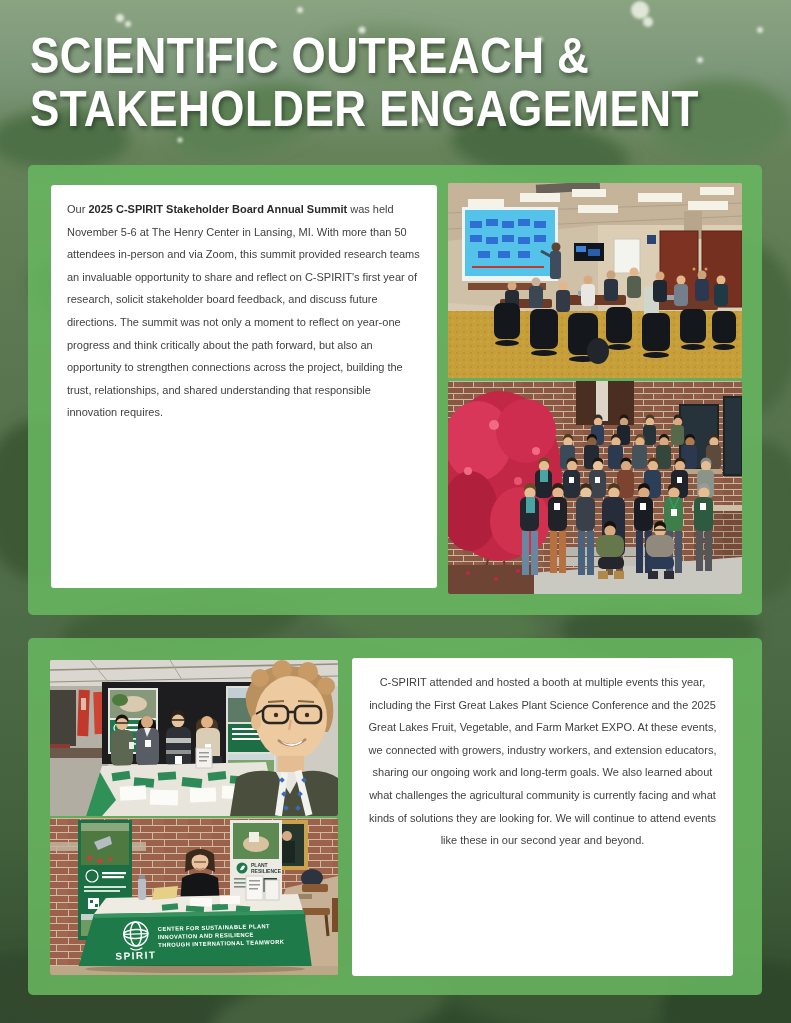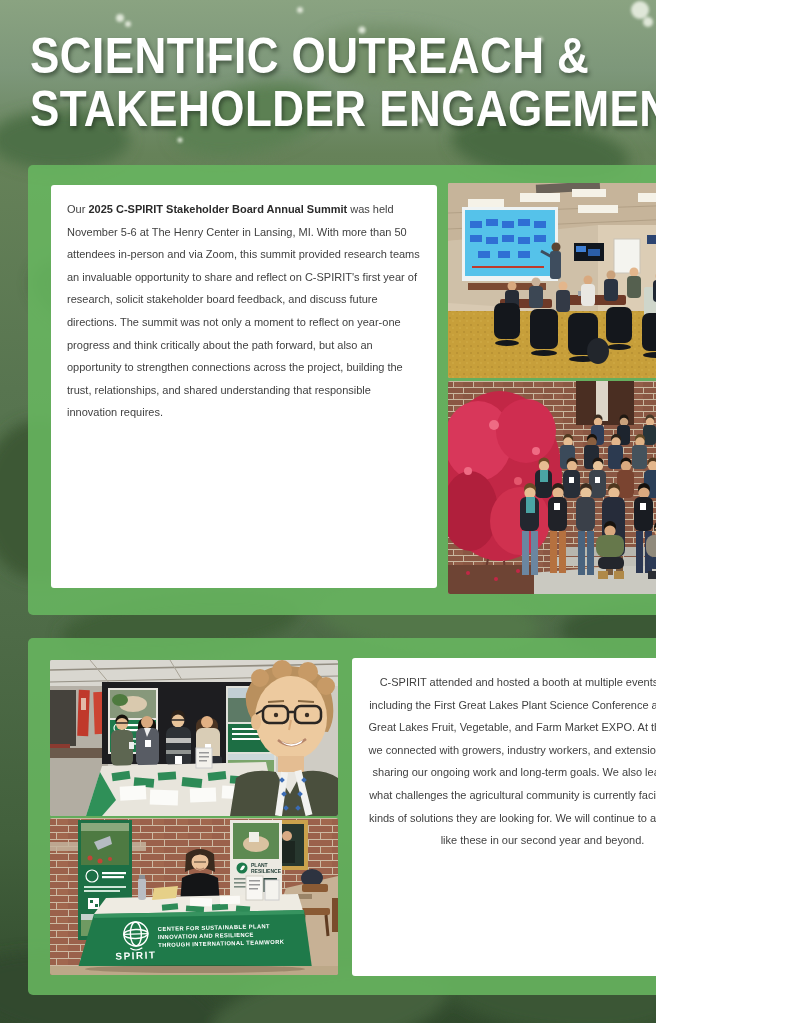--- a/index.html
+++ b/index.html
@@ -1,17 +1,17 @@
 <!DOCTYPE html>
 <html><head>
 <meta charset="utf-8">
 <style>
   html,body{margin:0;padding:0;}
   body{font-family:"Liberation Sans",sans-serif;}
-  #page{position:relative;width:656px;height:1023px;overflow:hidden;
+  #page{position:relative;width:791px;height:1023px;overflow:hidden;
     background:linear-gradient(180deg,#8aa381 0%,#7d977a 7%,#668259 15%,#587550 38%,#4e6b47 62%,#42603c 82%,#314a2d 100%);}
   .leafbg{position:absolute;left:0;top:0;width:791px;height:1023px;display:block;}
   .page-title{position:absolute;left:30px;top:30px;color:#ffffff;font-weight:bold;
     font-size:50px;line-height:53px;letter-spacing:.5px;white-space:nowrap;
     transform:scaleX(.88);transform-origin:left top;
     text-shadow:2px 3px 5px rgba(25,40,25,.55);}
   .panel{position:absolute;background:rgba(104,182,96,.88);border-radius:5px;}
   .panel1{left:28px;top:165px;width:734px;height:450px;}
   .panel2{left:28px;top:638px;width:734px;height:357px;}
   .card{position:absolute;background:#ffffff;border-radius:3px;color:#3f3f3f;

